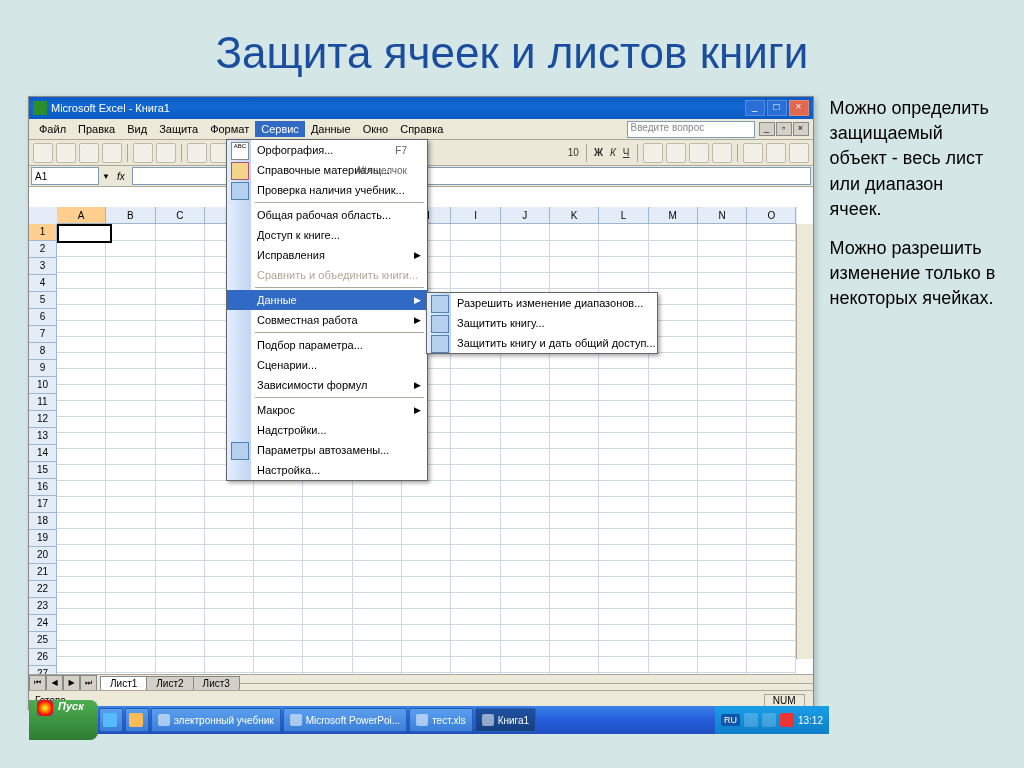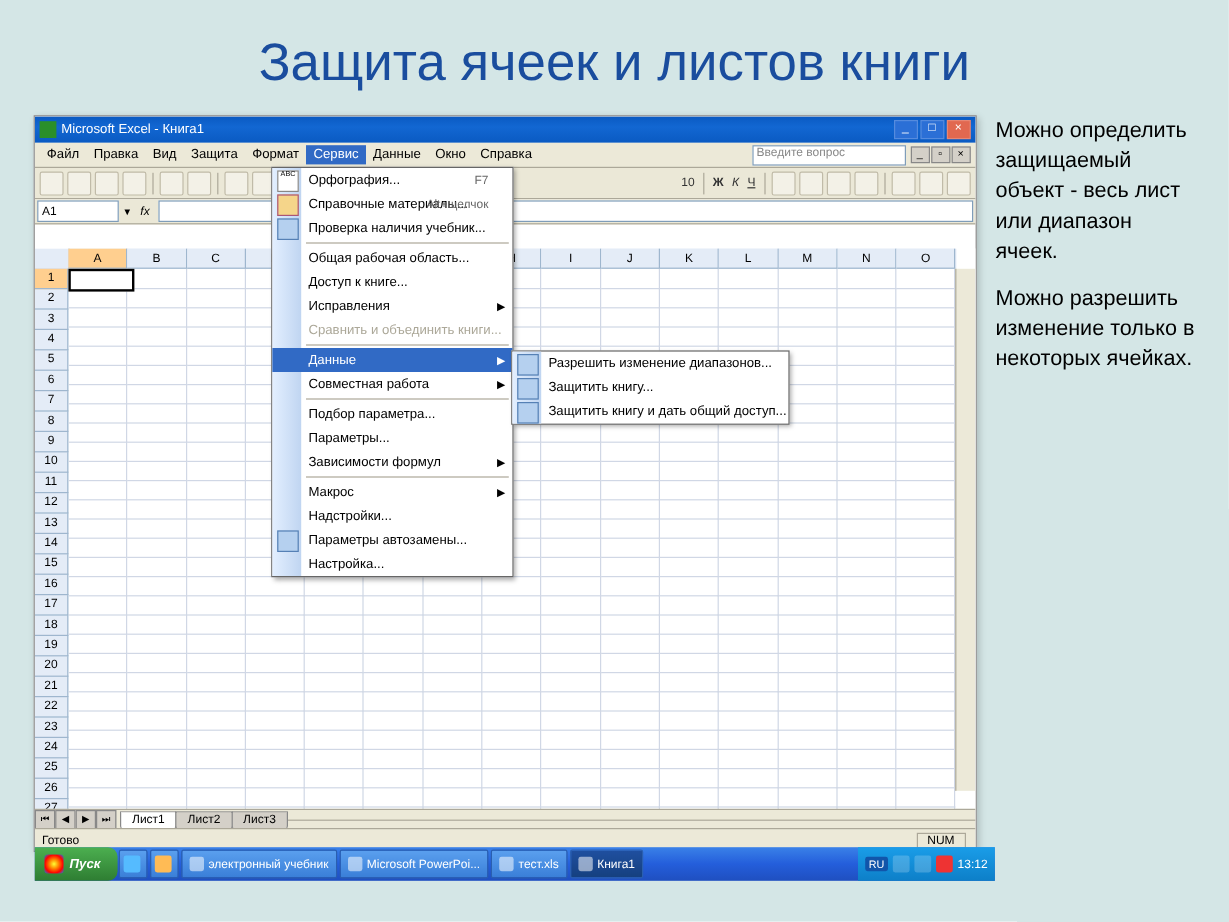--- a/index.html
+++ b/index.html
@@ -230,23 +230,23 @@
     height:28px;
     background:linear-gradient(#3a81e8,#245edb 50%,#1f4fc0);
     display:flex;
     align-items:center;
     color:#fff;
     font-size:11px;
   }
   .start-btn {
     background:linear-gradient(#4caf50,#2e7d32);
     height:28px;
-    padding:0 14px 0 8px;
+    padding:0 14px 12px 8px;
     display:flex;
-    align-items:center;
+    align-items:flex-start;
     font-weight:bold;
     font-style:italic;
     border-radius:0 8px 8px 0;
   }
   .tb-item {
     height:22px;
     margin:0 1px;
     background:linear-gradient(#5a9fee,#3a7fd8);
     border:1px solid #2a5fb0;
     border-radius:2px;
@@ -935,21 +935,21 @@
         </div>
         <div class="dd-item">
           <span>Совместная работа</span>
           <span class="arrow">▶</span>
         </div>
         <div class="dd-sep"></div>
         <div class="dd-item">
           <span>Подбор параметра...</span>
         </div>
         <div class="dd-item">
-          <span>Параметры...</span>
+          <span>Сценарии...</span>
         </div>
         <div class="dd-item">
           <span>Зависимости формул</span>
           <span class="arrow">▶</span>
         </div>
         <div class="dd-sep"></div>
         <div class="dd-item">
           <span>Макрос</span>
           <span class="arrow">▶</span>
         </div>

